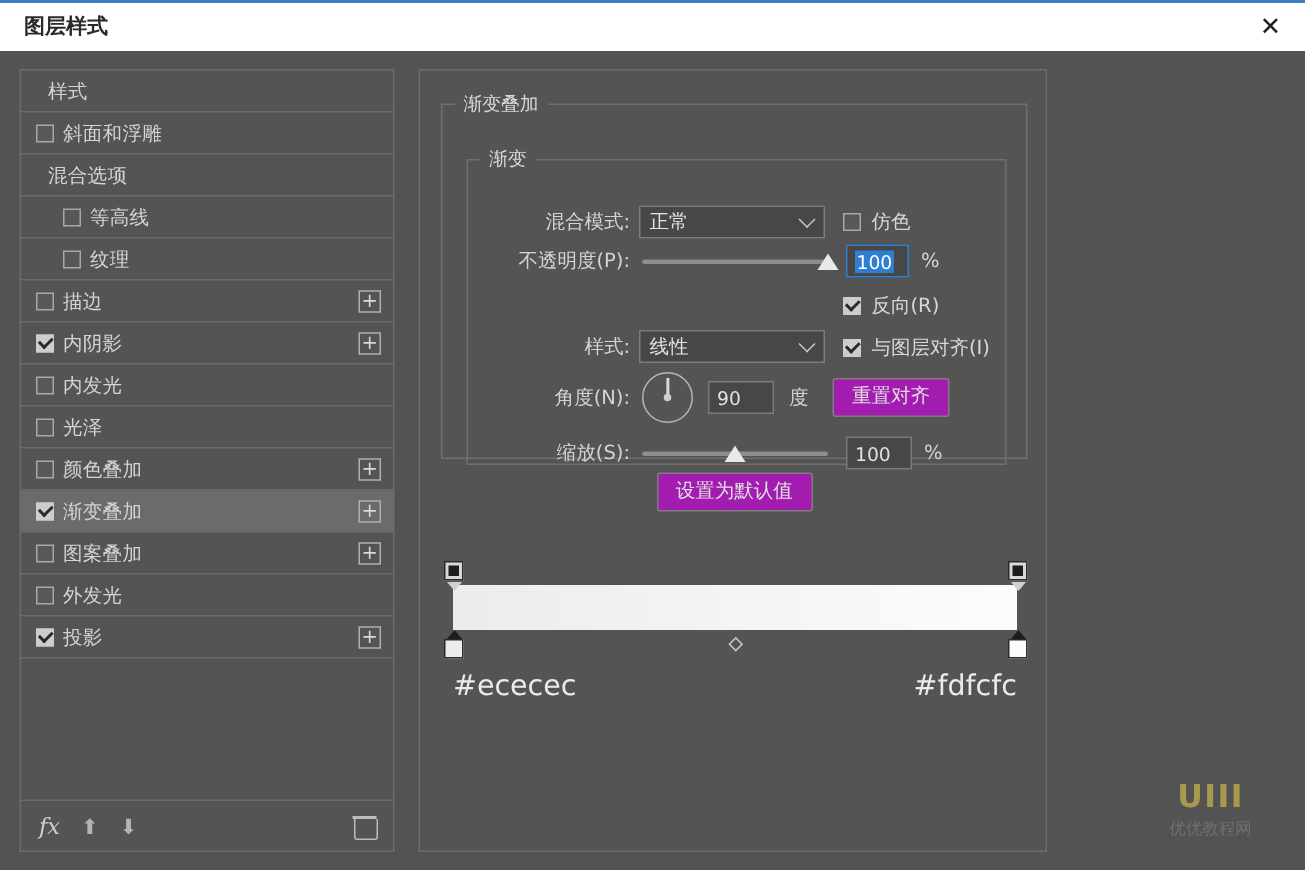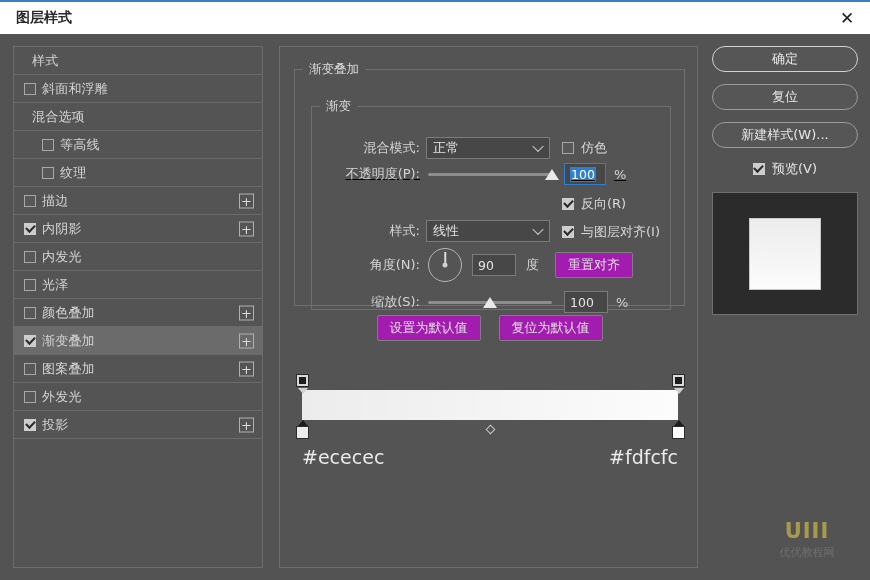--- a/index.html
+++ b/index.html
@@ -349,20 +349,26 @@
         <div class="style-row">
           <span class="cb"></span>
           <span class="lbl">外发光</span>
         </div>
         <div class="style-row">
           <span class="cb on"></span>
           <span class="lbl">投影</span>
           <span class="plus-box">+</span>
         </div>
       </div>
+    <div class="styles-footer">
+      <span class="fx-icon">fx</span>
+      <span class="arr">⬆</span>
+      <span class="arr">⬇</span>
+      <span class="trash"></span>
+    </div>
   </div>
 
   <div class="main-panel">
 
     <fieldset class="grp grp-outer">
       <legend>渐变叠加</legend>
 
       <fieldset class="grp grp-inner">
         <legend>渐变</legend>
 
@@ -371,21 +377,21 @@
           <div class="select" style="width:124px; margin-left:6px;">
             <span>正常</span>
             <span class="chev"></span>
           </div>
         </div>
         <div class="checkrow" style="left:250px; top:24px;">
           <span class="cb" id="cb-dither"></span>
           <span>仿色</span>
         </div>
 
-        <div class="field-row" style="left:4px; top:48px;text-decoration:underline;">
+        <div class="field-row" style="left:4px; top:48px;">
           <span class="flabel" style="width:104px;">不透明度(P):</span>
           <div class="slider" style="width:124px; margin-left:8px;">
             <div class="track"></div>
             <div class="thumb" id="opacity-thumb" style="left: calc(100% - 7px);"></div>
           </div>
           <div class="numbox sel" style="width:42px; margin-left:12px;">
             <span class="val">100</span>
           </div>
           <span class="unit" style="margin-left:8px;">%</span>
         </div>
@@ -430,47 +436,34 @@
             <span>100</span>
           </div>
           <span class="unit" style="margin-left:8px;">%</span>
         </div>
 
       </fieldset>
     </fieldset>
 
     <div class="defaults-row">
       <button class="btn">设置为默认值</button>
-      <button class="btn">复位为默认值</button>
     </div>
 
     <div class="grad-editor">
       <div class="grad-bar" id="grad-bar" style="background: linear-gradient(to right, rgb(236, 236, 236) 0%, rgb(253, 252, 252) 100%);"></div>
       <div class="op-stop" id="op-stop-left" style="left: 1.5px;"></div>
       <div class="op-stop" id="op-stop-right" style="left: 377.5px;"></div>
       <div class="col-stop" id="col-stop-left" style="left: 1.5px; background: rgb(236, 236, 236);"></div>
       <div class="col-stop" id="col-stop-right" style="left: 377.5px; background: rgb(253, 252, 252);"></div>
       <div class="mid-stop" id="mid-stop" style="left: 192.5px;"></div>
       <span class="hex-label" style="left:8px;">#ececec</span>
       <span class="hex-label" style="right:8px;">#fdfcfc</span>
     </div>
 
   </div>
 
-  <div class="right-col">
-    <div class="pill primary">确定</div>
-    <div class="pill">复位</div>
-    <div class="pill">新建样式(W)...</div>
-    <div class="preview-check">
-      <span class="cb on" id="cb-preview"></span>
-      <span>预览(V)</span>
-    </div>
-    <div class="thumb-frame">
-      <div class="thumb-square" id="thumb-square" style="background: linear-gradient(rgb(236, 236, 236) 0%, rgb(253, 252, 252) 100%);"></div>
-    </div>
-  </div>
 
   <div class="watermark">
     <div class="wm-mark">UIII</div>
     <div class="wm-text">优优教程网</div>
   </div>
 
 </div>
 
 </body></html>

